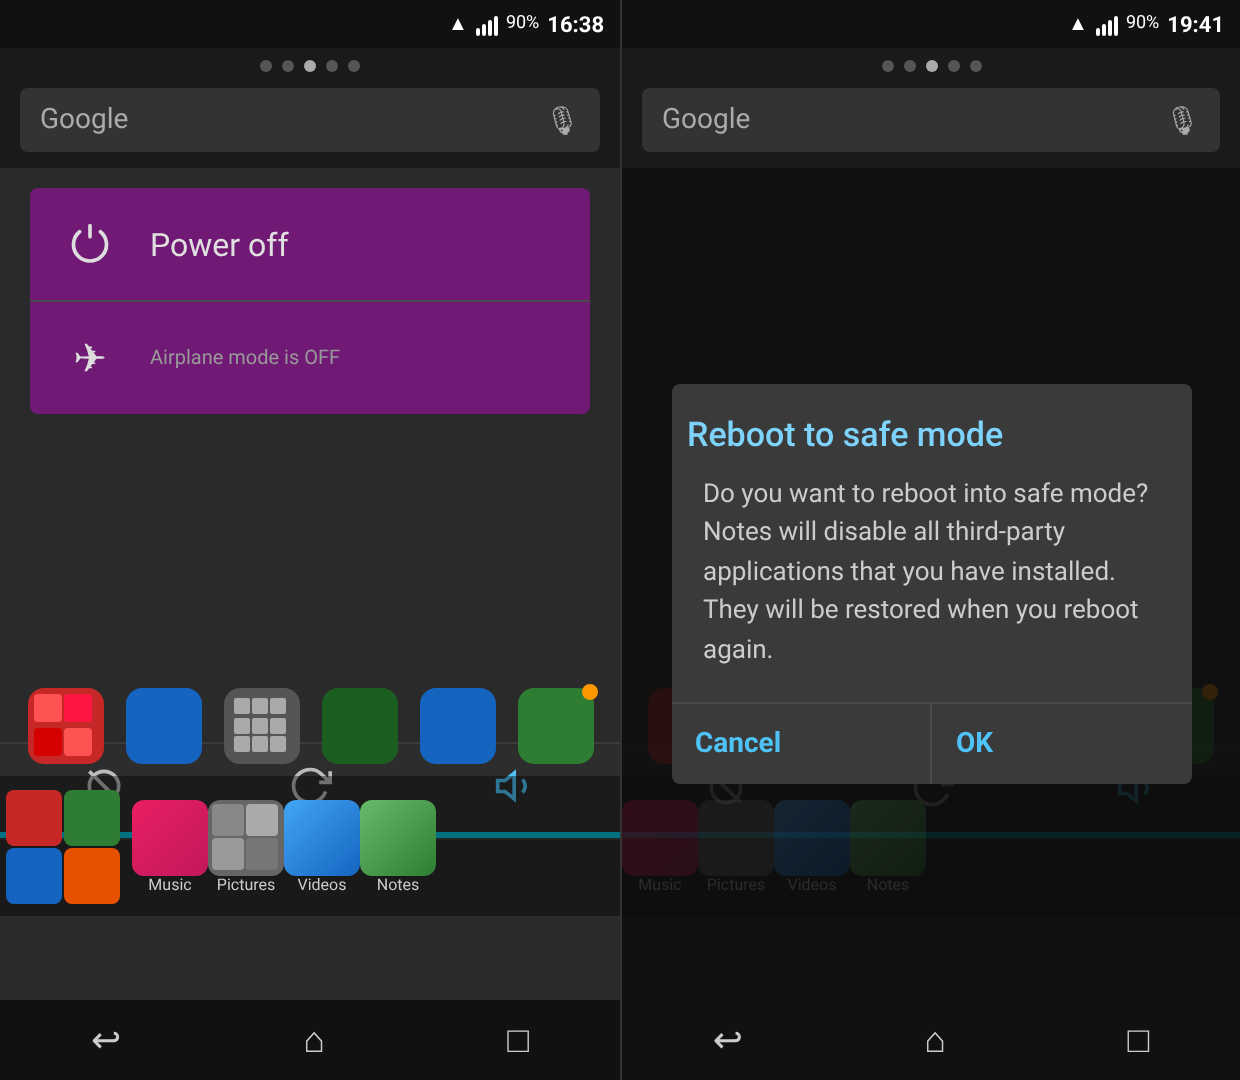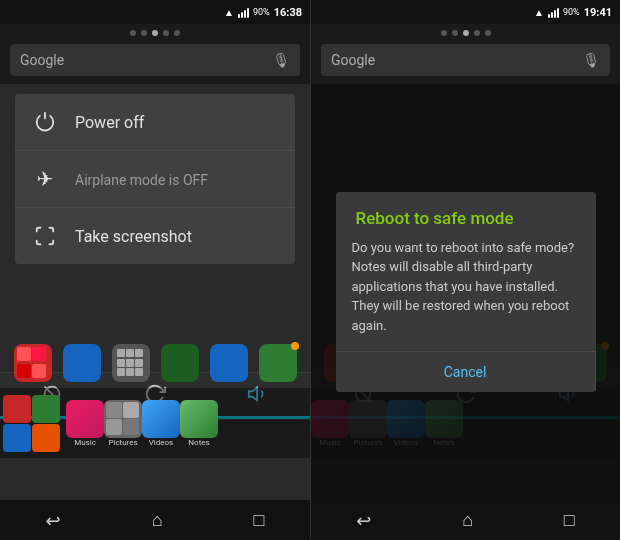--- a/index.html
+++ b/index.html
@@ -103,21 +103,21 @@
       background: #2a2a2a;
       position: relative;
     }
 
     
     .power-menu {
       position: absolute;
       top: 10px;
       left: 15px;
       right: 15px;
-      background: #404040;
+      background: #701a75;
       border-radius: 4px;
       overflow: hidden;
       z-index: 10;
     }
 
     .menu-item {
       display: flex;
       align-items: center;
       padding: 14px 16px;
       border-bottom: 1px solid #4a4a4a;
@@ -140,21 +140,21 @@
       flex-shrink: 0;
     }
 
     .menu-label {
       color: #e0e0e0;
       font-size: 16px;
     }
 
     .menu-sublabel {
       color: #999;
-      font-size: 14px;
+      font-size: 10px;
       margin-top: 1px;
     }
 
     .menu-item-text {
       display: flex;
       flex-direction: column;
     }
 
     
     .toggle-row {
@@ -213,46 +213,45 @@
     }
 
     .dialog-box {
       background: #3a3a3a;
       border-radius: 4px;
       width: 260px;
       overflow: hidden;
     }
 
     .dialog-title {
-      color: #84cc16;
+      color: #7dd3fc;
       font-size: 17px;
-      padding: 16px 20px 10px;
+      padding: 16px 8px 10px;
       font-weight: 500;
     }
 
     .dialog-body {
       color: #ccc;
       font-size: 13px;
       padding: 0 16px 16px;
       line-height: 1.5;
     }
 
     .dialog-buttons {
       display: flex;
       border-top: 1px solid #4a4a4a;
     }
 
     .dialog-btn {
       flex: 1;
       padding: 12px;
-      text-align: center;
       color: #4fc3f7;
       font-size: 14px;
       cursor: pointer;
-      font-weight: 400;
+      font-weight: 700;
     }
 
     .dialog-btn-divider {
       width: 1px;
       background: #4a4a4a;
     }
 
     
     .bottom-apps {
       position: absolute;
@@ -374,33 +373,20 @@
         </div>
       </div>
 
       <div class="menu-item">
         <div class="menu-icon" style="font-size:20px;">✈</div>
         <div class="menu-item-text">
           <span class="menu-sublabel">Airplane mode is OFF</span>
         </div>
       </div>
 
-      <div class="menu-item" style="border-bottom:none;">
-        <div class="menu-icon">
-          <svg width="22" height="22" viewBox="0 0 24 24" fill="none" stroke="#ddd" stroke-width="2" stroke-linecap="round" stroke-linejoin="round">
-            <path d="M3 7V5a2 2 0 0 1 2-2h2"></path>
-            <path d="M17 3h2a2 2 0 0 1 2 2v2"></path>
-            <path d="M21 17v2a2 2 0 0 1-2 2h-2"></path>
-            <path d="M7 21H5a2 2 0 0 1-2-2v-2"></path>
-          </svg>
-        </div>
-        <div class="menu-item-text">
-          <span class="menu-label">Take screenshot</span>
-        </div>
-      </div>
     </div>
 
     <div class="toggle-row">
       <span class="toggle-icon" style="font-size:18px;">
         <svg width="22" height="22" viewBox="0 0 24 24" fill="none" stroke="#bbb" stroke-width="2">
             <line x1="4" y1="4" x2="20" y2="20"></line>
             <circle cx="12" cy="12" r="8"></circle>
           </svg>
       </span>
       <span class="toggle-icon" style="font-size:18px;">
@@ -525,20 +511,21 @@
 
   <div class="wallpaper">
 
     <div class="dialog-overlay">
       <div class="dialog-box">
         <div class="dialog-title">Reboot to safe mode</div>
         <div class="dialog-body">Do you want to reboot into safe mode? Notes will disable all third-party applications that you have installed. They will be restored when you reboot again.</div>
         <div class="dialog-buttons">
           <div class="dialog-btn">Cancel</div>
           <div class="dialog-btn-divider"></div>
+          <div class="dialog-btn">OK</div>
         </div>
       </div>
     </div>
 
     <div class="toggle-row" style="opacity:0.4;">
       <span>
         <svg width="22" height="22" viewBox="0 0 24 24" fill="none" stroke="#bbb" stroke-width="2">
             <line x1="4" y1="4" x2="20" y2="20"></line>
             <circle cx="12" cy="12" r="8"></circle>
           </svg>

